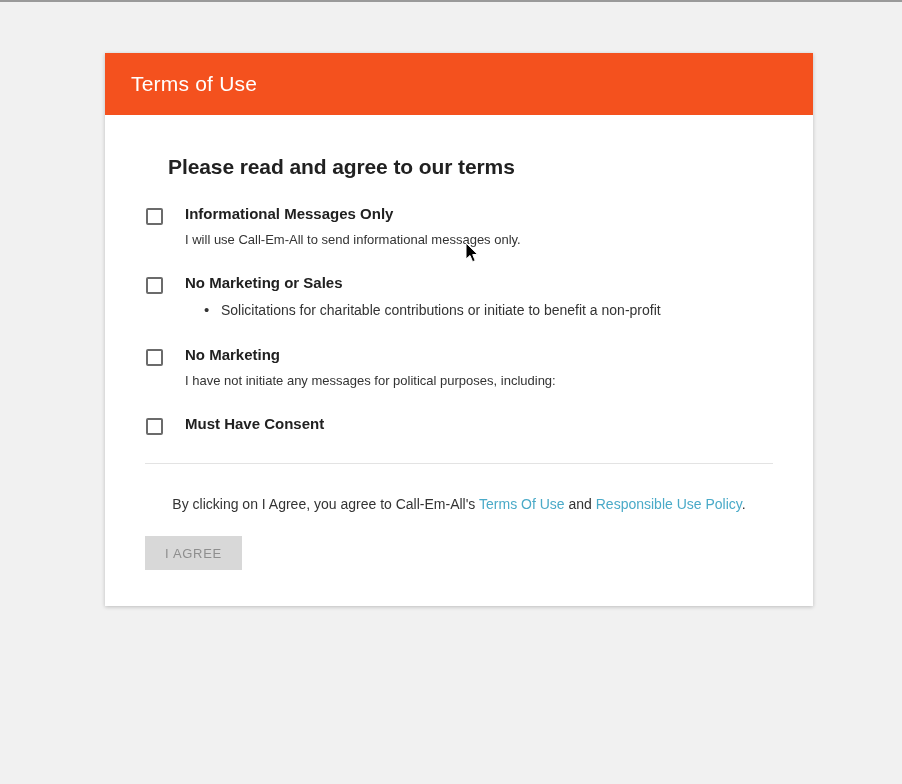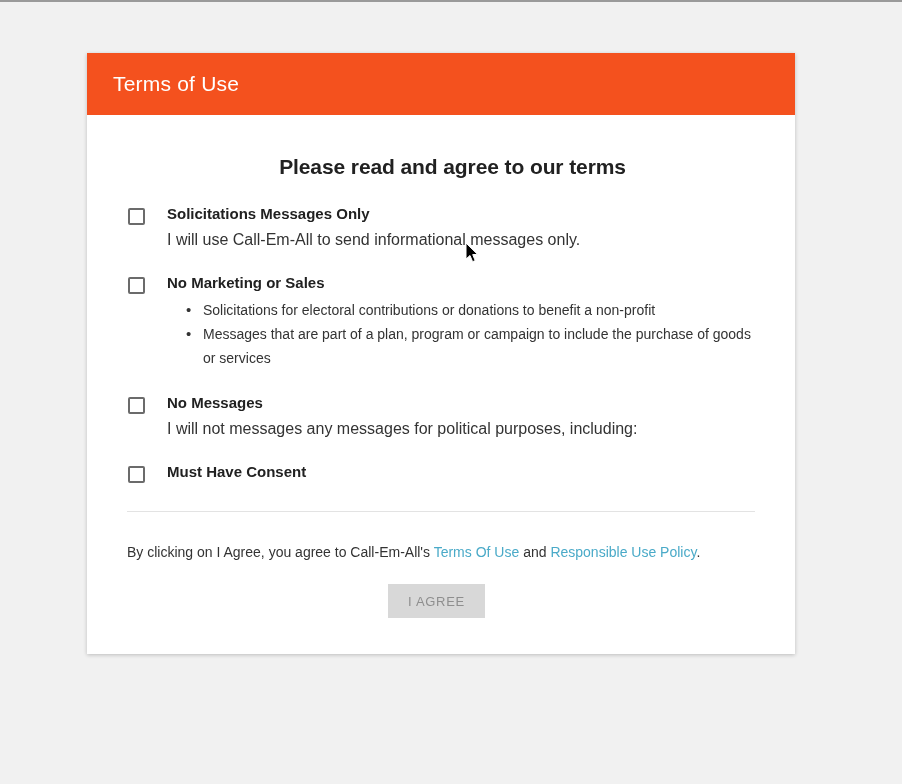--- a/index.html
+++ b/index.html
@@ -18,21 +18,21 @@
     position: absolute;
     top: 0; left: 0;
     width: 902px;
     height: 4px;
     background: #f1f1f1;
     border-top: 2px solid #9a9a9a;
     box-sizing: border-box;
   }
   .modal {
     position: absolute;
-    left: 87px;
+    left: 105px;
     top: 53px;
     width: 708px;
     background: #ffffff;
     box-shadow: 0 1px 4px rgba(0,0,0,0.22);
   }
   .modal-header {
     background: #f4511e;
     height: 62px;
     display: flex;
     align-items: center;
@@ -48,21 +48,20 @@
   .modal-body {
     padding: 32px 40px 0 40px;
     box-sizing: border-box;
   }
   .headline {
     font-size: 21px;
     font-weight: bold;
     color: #212121;
     margin: 8px 0 26px 23px;
     letter-spacing: -0.1px;
-    text-align: center;
   }
   .term-row {
     display: flex;
     align-items: flex-start;
     margin-bottom: 24px;
   }
   .checkbox {
     width: 17px;
     height: 17px;
     border: 2px solid #6b6b6b;
@@ -80,21 +79,21 @@
     padding-left: 15px;
   }
   .term-title {
     font-size: 15px;
     font-weight: bold;
     color: #212121;
     margin-bottom: 6px;
     line-height: 18px;
   }
   .term-desc {
-    font-size: 16px;
+    font-size: 13px;
     color: #333333;
     line-height: 21px;
   }
   .term-list {
     margin: 6px 0 0 0;
     padding-left: 19px;
     list-style: none;
   }
   .term-list li {
     font-size: 14px;
@@ -109,33 +108,33 @@
     left: 0;
     top: 0;
     color: #333333;
     font-size: 15px;
   }
   .divider {
     border-top: 1px solid #e3e3e3;
     margin: 8px 0 0 0;
   }
   .agree-text {
-    text-align: left;
+    text-align: center;
     font-size: 14px;
     color: #333333;
     padding: 30px 0 0 0;
     line-height: 20px;
   }
   .agree-text a {
     color: #4aaac8;
     text-decoration: none;
   }
   .footer {
     display: flex;
-    justify-content: center;
+    justify-content: flex-start;
     padding: 22px 9px 36px 0;
   }
   .agree-button {
     background: #d8d8d8;
     color: #8e8e8e;
     border: none;
     font-size: 13px;
     letter-spacing: 0.7px;
     padding: 0 20px;
     height: 34px;
@@ -163,41 +162,40 @@
     <span class="modal-title">Terms of Use</span>
   </div>
 
   <div class="modal-body">
 
     <div class="headline">Please read and agree to our terms</div>
 
     <div class="term-row">
       <div class="checkbox"></div>
       <div class="term-content">
-        <div class="term-title">Solicitations Messages Only</div>
+        <div class="term-title">Informational Messages Only</div>
         <div class="term-desc">I will use Call-Em-All to send informational messages only.</div>
       </div>
     </div>
 
     <div class="term-row">
       <div class="checkbox"></div>
       <div class="term-content">
         <div class="term-title">No Marketing or Sales</div>
         <ul class="term-list">
-          <li>Solicitations for electoral contributions or donations to benefit a non-profit</li>
-          <li>Messages that are part of a plan, program or campaign to include the purchase of goods or services</li>
+          <li>Solicitations for charitable contributions or initiate to benefit a non-profit</li>
         </ul>
       </div>
     </div>
 
     <div class="term-row">
       <div class="checkbox"></div>
       <div class="term-content">
-        <div class="term-title">No Messages</div>
-        <div class="term-desc">I will not messages any messages for political purposes, including:</div>
+        <div class="term-title">No Marketing</div>
+        <div class="term-desc">I have not initiate any messages for political purposes, including:</div>
       </div>
     </div>
 
     <div class="term-row">
       <div class="checkbox"></div>
       <div class="term-content">
         <div class="term-title">Must Have Consent</div>
       </div>
     </div>
 

